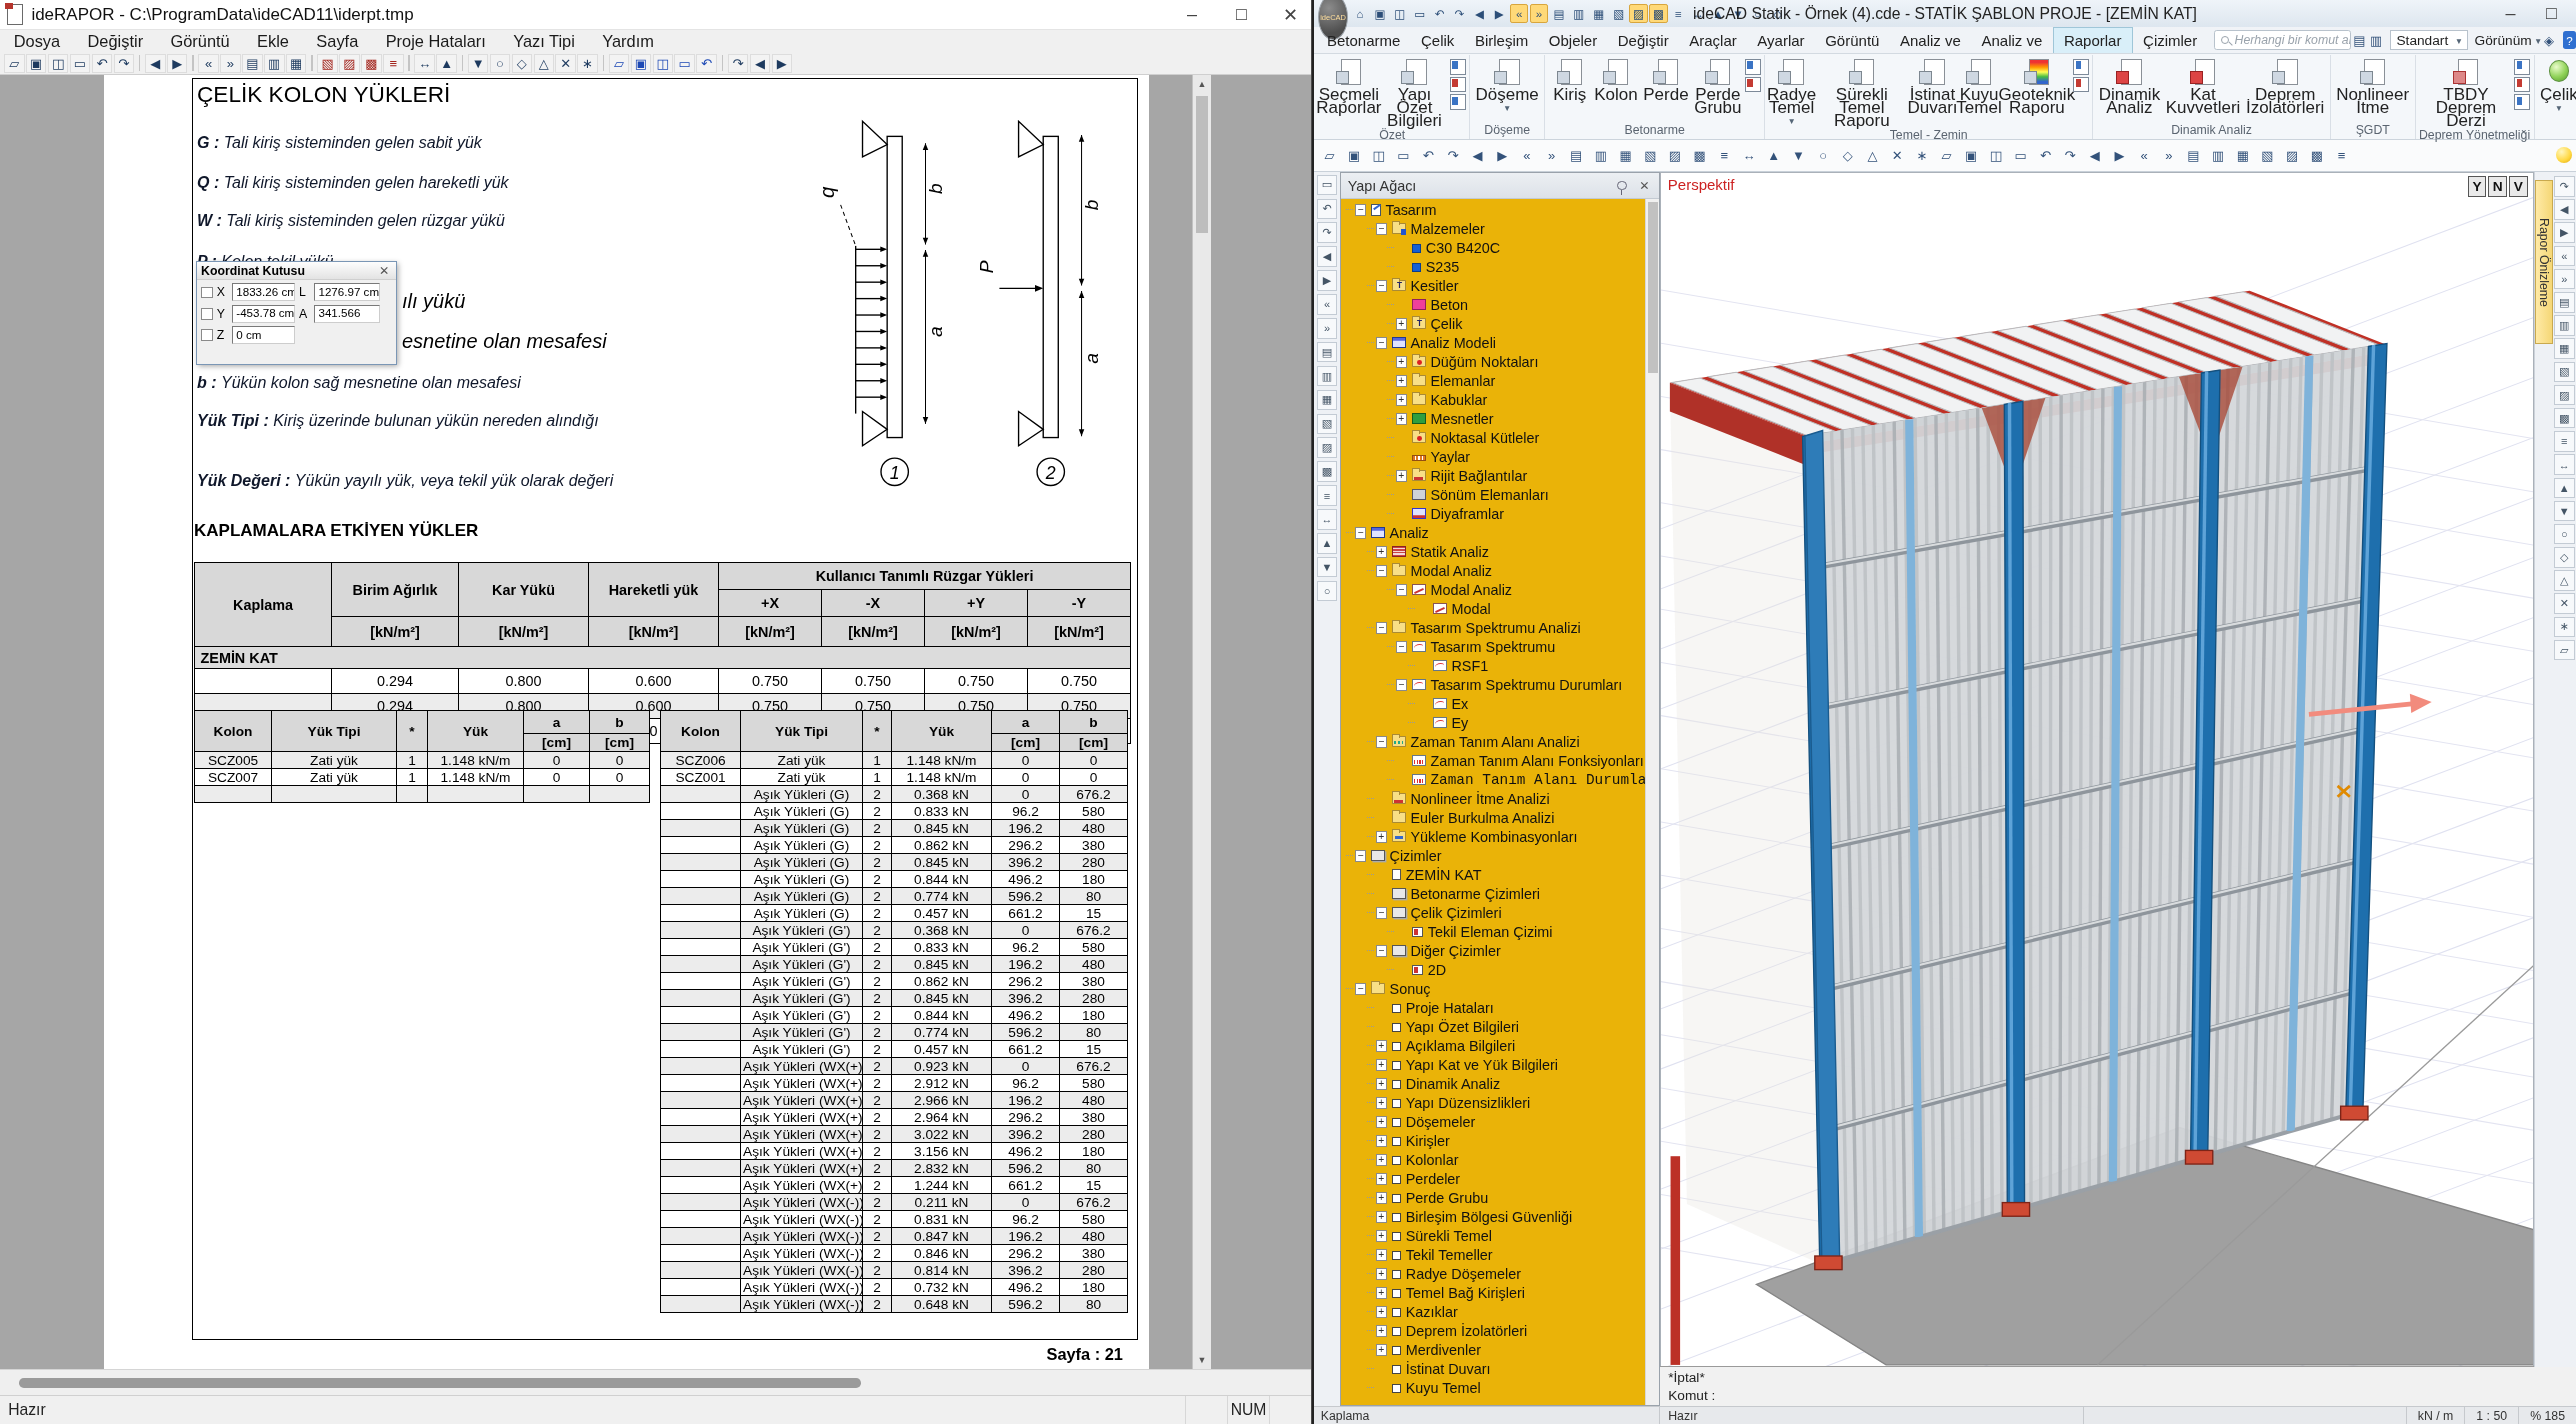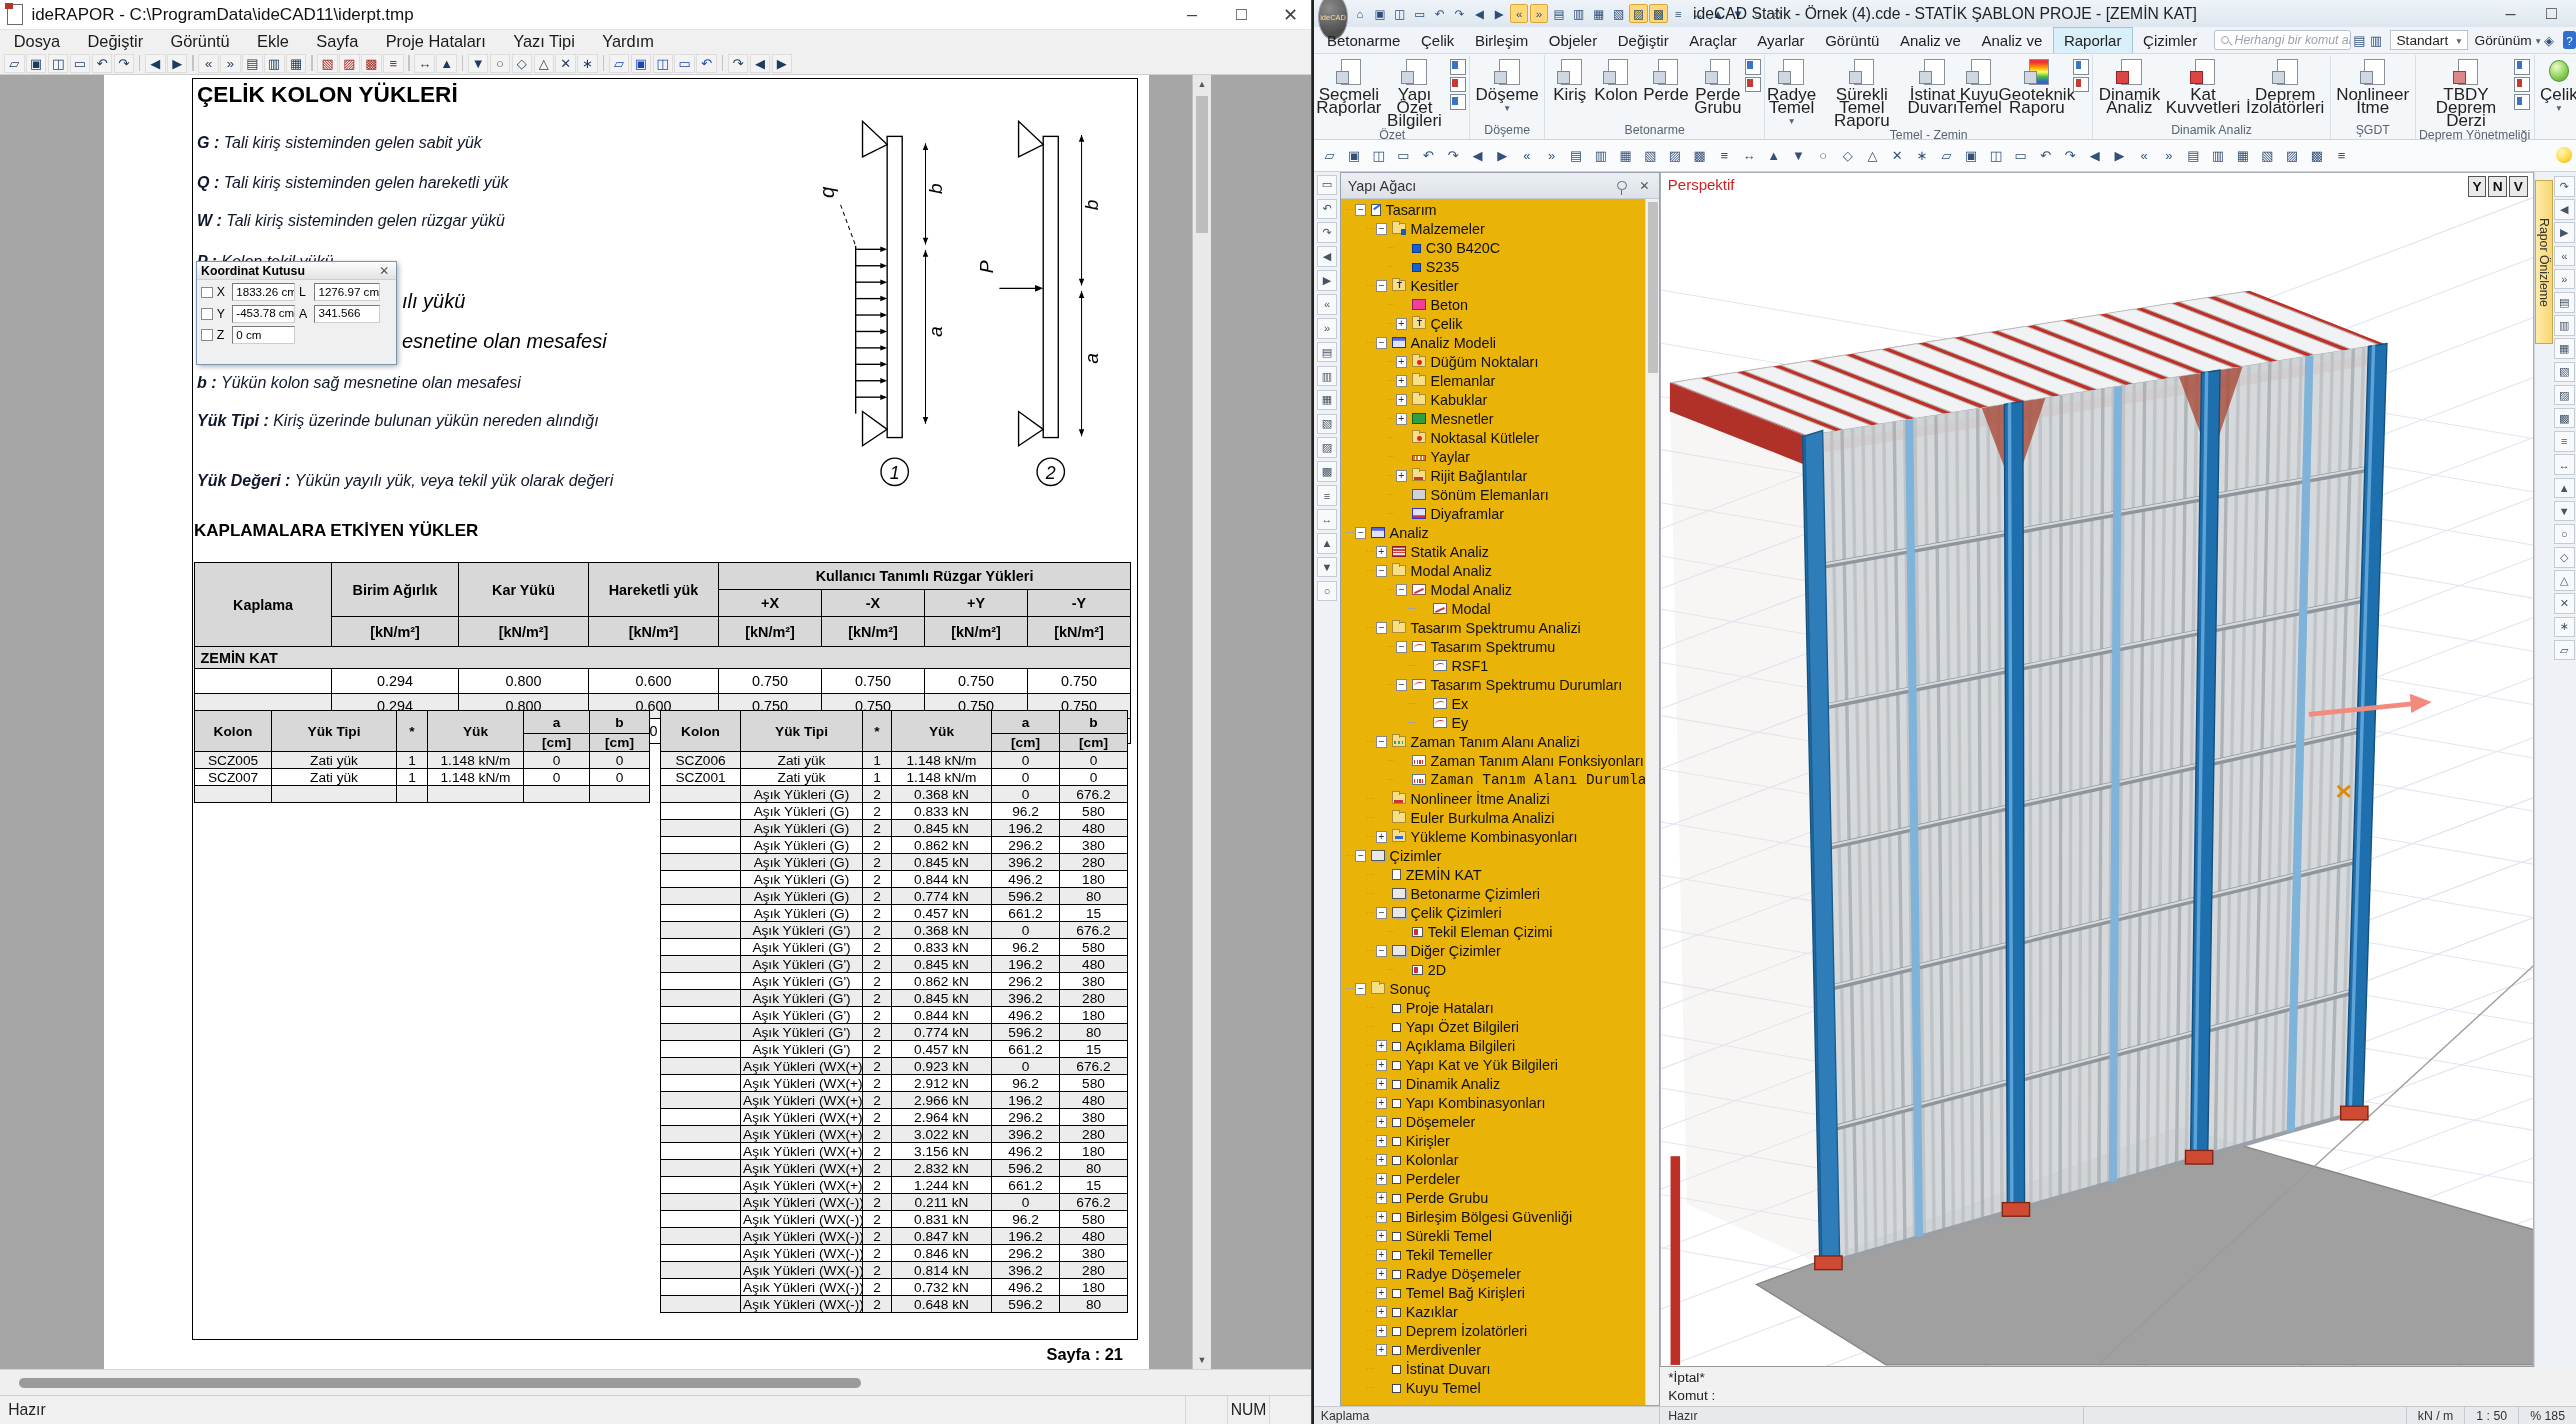--- a/index.html
+++ b/index.html
@@ -14,21 +14,21 @@
   .wbtn{width:41px;height:30px;display:flex;align-items:center;justify-content:center;font-size:18px;color:#444}
   #lw-menu{height:22px;display:flex;align-items:center;font-size:16.4px;color:#1a1a1a;background:#f0f0f0}
   .mi{padding:0 13.7px;height:100%;display:flex;align-items:center}
   #lw-tools{height:23px;display:flex;align-items:center;gap:1.4px;padding:0 4.1px;background:#f0f0f0;border-bottom:0.7px solid #cfcfcf}
   .tbi{width:20.5px;height:19px;font-size:13px;display:flex;align-items:center;justify-content:center;color:#1d3a5f;background:#f3f3f3;border:0.7px solid #ddd}
   .tbi.red{color:#a3241c}.tbi.blue{color:#1d49b5}
   .tsep{width:1.4px;height:16.4px;background:#c4c4c4;margin:0 3.4px}
   #lw-doc{position:absolute;left:0;top:75px;right:0;bottom:55px;background:#a6a6a6;overflow:hidden}
   #page{position:absolute;left:104px;top:0;width:1045px;height:100%;background:#fff}
   #pborder{position:absolute;left:88px;top:2.7px;width:946px;height:1262px;border:1.4px solid #000}
-  #doc-heading{position:absolute;left:93px;top:6.8px;font-size:22.6px;font-weight:bold;color:#000}
+  #doc-heading{position:absolute;left:93px;top:6.8px;font-size:22.6px;font-weight:normal;color:#000}
   .def{position:absolute;left:93px;font-size:16px;font-style:italic;color:#0f172a;line-height:24px}
   .def b{font-weight:bold}
   .frag{position:absolute;font-size:20px;font-style:italic;color:#000}
   #kapl-head{position:absolute;left:90px;top:446px;font-size:17px;font-weight:bold}
   table{border-collapse:collapse}
   .t1{position:absolute;left:90px;top:487px;width:935px;font-size:14.4px;table-layout:fixed}
   .t1 th,.t1 td{border:1.4px solid #000;text-align:center;padding:0 2.7px;overflow:hidden}
   .t1 th{background:#d8d8d8;font-weight:bold;height:27px}
   .t1 .unitrow th{height:30px;font-weight:bold}
   .t1 td{height:25px}
@@ -1342,21 +1342,21 @@
           <div class="trow" style="padding-left: 25px;">
             <span class="stub"></span>
             <span class="exp">+</span>
             <span class="ti sq"></span>
             <span>Dinamik Analiz</span>
           </div>
           <div class="trow" style="padding-left: 25px;">
             <span class="stub"></span>
             <span class="exp">+</span>
             <span class="ti sq"></span>
-            <span>Yapı Kombinasyonları</span>
+            <span>Yapı Düzensizlikleri</span>
           </div>
           <div class="trow" style="padding-left: 25px;">
             <span class="stub"></span>
             <span class="exp">+</span>
             <span class="ti sq"></span>
             <span>Döşemeler</span>
           </div>
           <div class="trow" style="padding-left: 25px;">
             <span class="stub"></span>
             <span class="exp">+</span>

